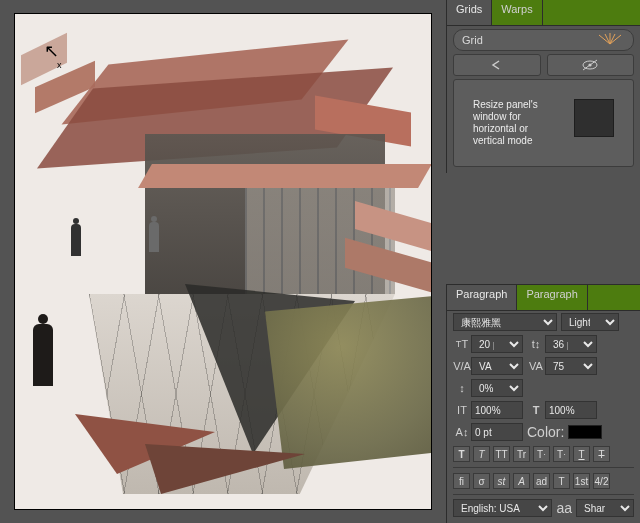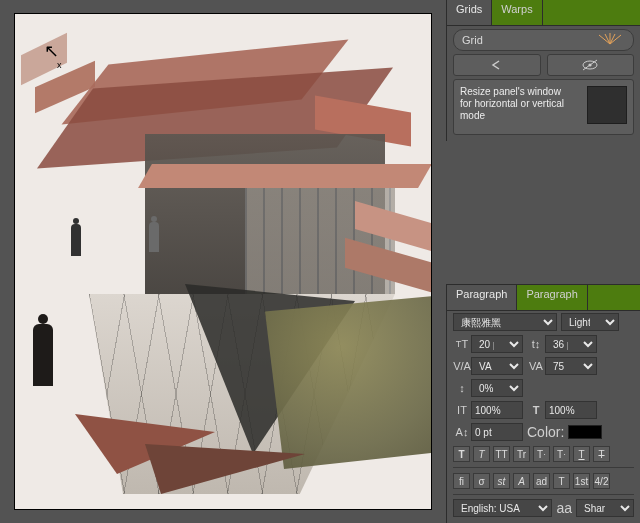--- a/index.html
+++ b/index.html
@@ -47,21 +47,21 @@
   .panels{width:194px;height:523px;background:#535353;display:flex;flex-direction:column;font-size:11px;color:#d9d9d9;}
   
   .grids-panel{background:#535353;border-left:1px solid #2c2c2c;padding:0;}
   .tabs{display:flex;background:#4d7c0f;border-bottom:1px solid #2c2c2c;height:26px;text-align:center;}
   .tab{padding:3px 9px;cursor:pointer;color:#d0d0d0;border-right:1px solid #2c2c2c;}
   .tab.active{background:#535353;color:#e7e7e7;}
   .row-btn{display:flex;align-items:center;justify-content:space-between;height:22px;margin:3px 6px;padding:0 8px;background:#5d5d5d;border:1px solid #3c3c3c;border-radius:10px;gap:17px;}
   .row-btn .ico{width:30px;text-align:center;font-size:11px;color:#f0a04f;}
   .icon-row{display:flex;justify-content:space-around;margin:3px 6px;gap:6px;}
   .icon-btn{flex:1;height:22px;background:#5d5d5d;border:1px solid #3c3c3c;border-radius:3px;display:flex;align-items:center;justify-content:center;font-size:12px;color:#cfcfcf;}
-  .hint-box{margin:3px 6px 6px;background:#5d5d5d;border:1px solid #3c3c3c;border-radius:3px;padding:6px;display:flex;gap:12px;min-height:56px;}
+  .hint-box{margin:3px 6px 6px;background:#5d5d5d;border:1px solid #3c3c3c;border-radius:3px;padding:19px;display:flex;gap:12px;min-height:56px;}
   .hint-box .txt{font-size:10px;line-height:12px;color:#ececec;flex:1;}
   .thumb{width:40px;height:38px;background:#2f2f2f;border:1px solid #1e1e1e;font-size:6px;color:#777;padding:2px;}
   
   .spacer{flex:1;}
   
   .char-panel{background:#535353;border-top:1px solid #2c2c2c;border-left:1px solid #2c2c2c;padding-bottom:4px;}
   .cp-row{display:flex;align-items:center;gap:4px;padding:2px 6px;}
   .field{display:flex;align-items:center;height:18px;}
   .field .lead{width:18px;height:18px;display:flex;align-items:center;justify-content:center;font-size:11px;color:#cfcfcf;}
   select,input[type=text]{background:#464646;color:#e8e8e8;border:1px solid #333;height:18px;font-size:10px;padding:0 3px;}

